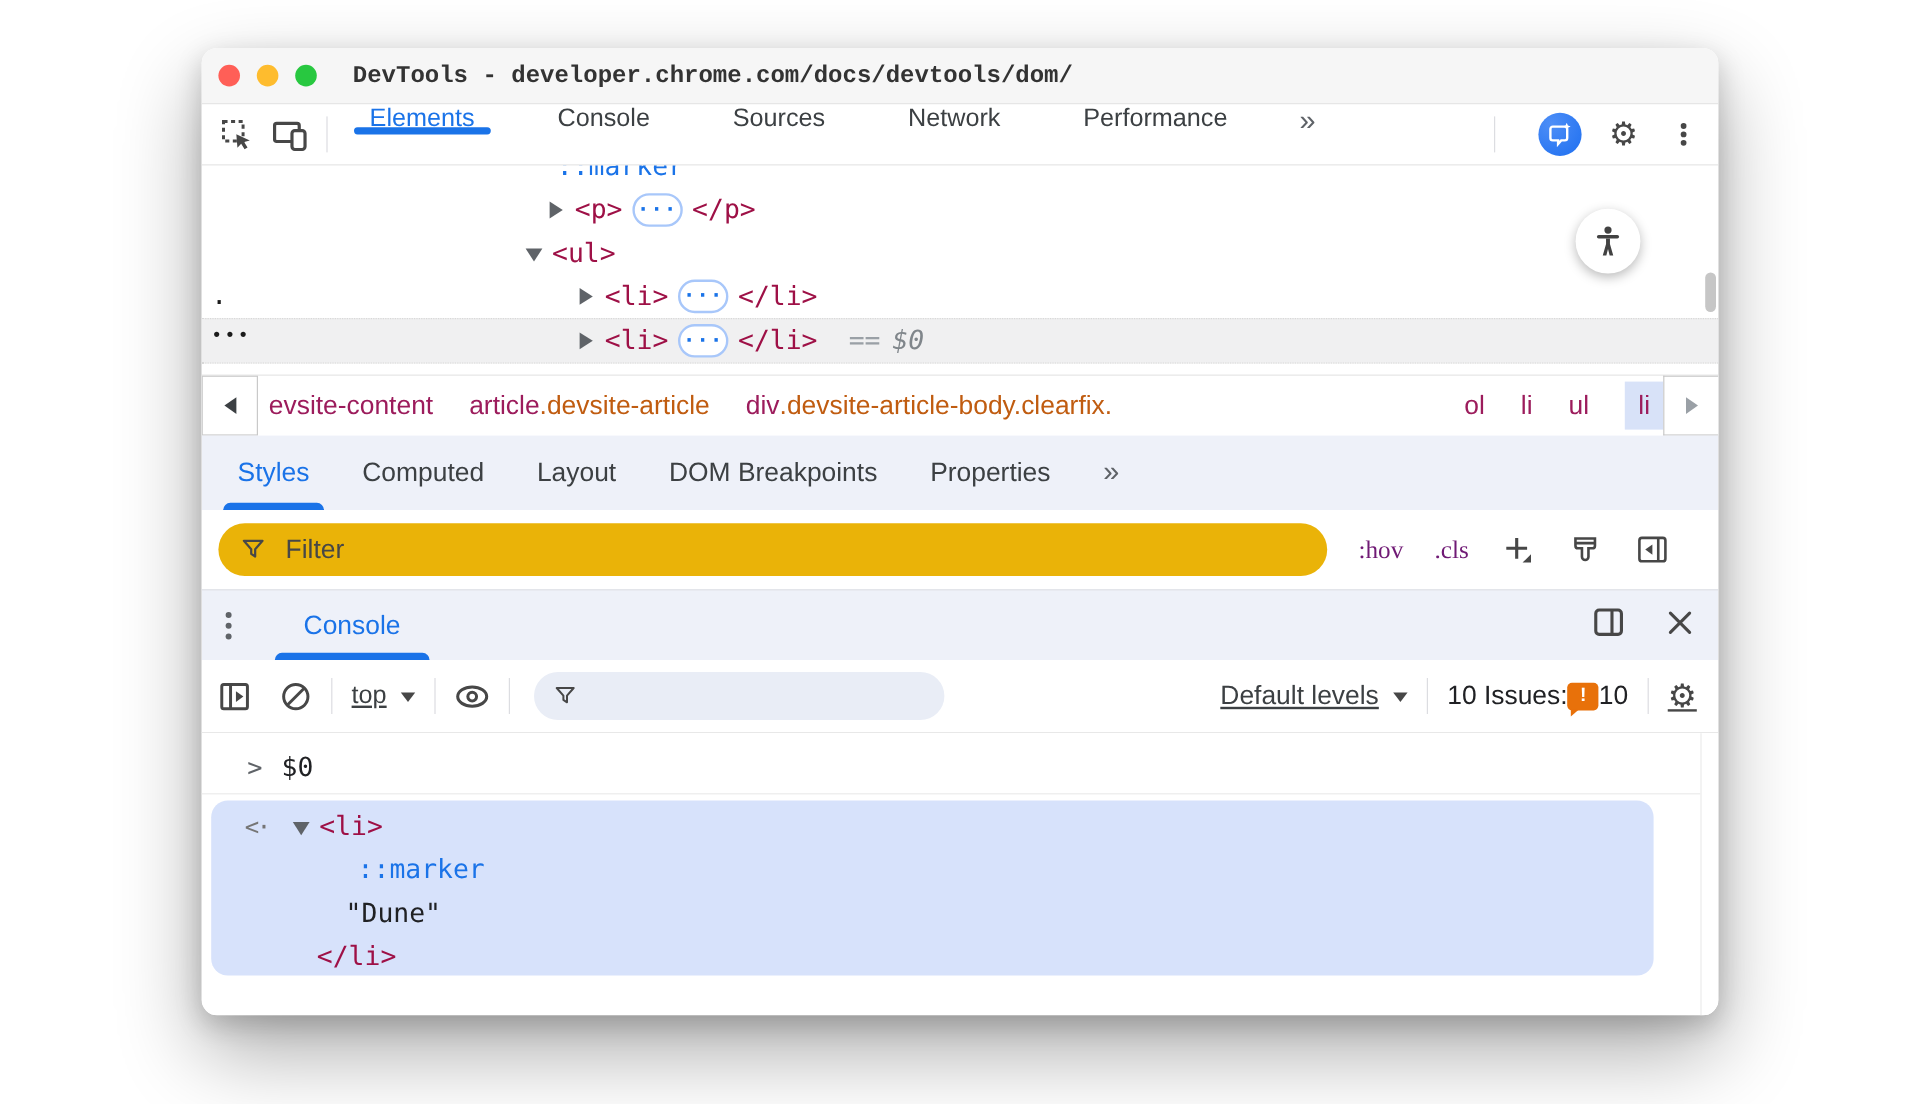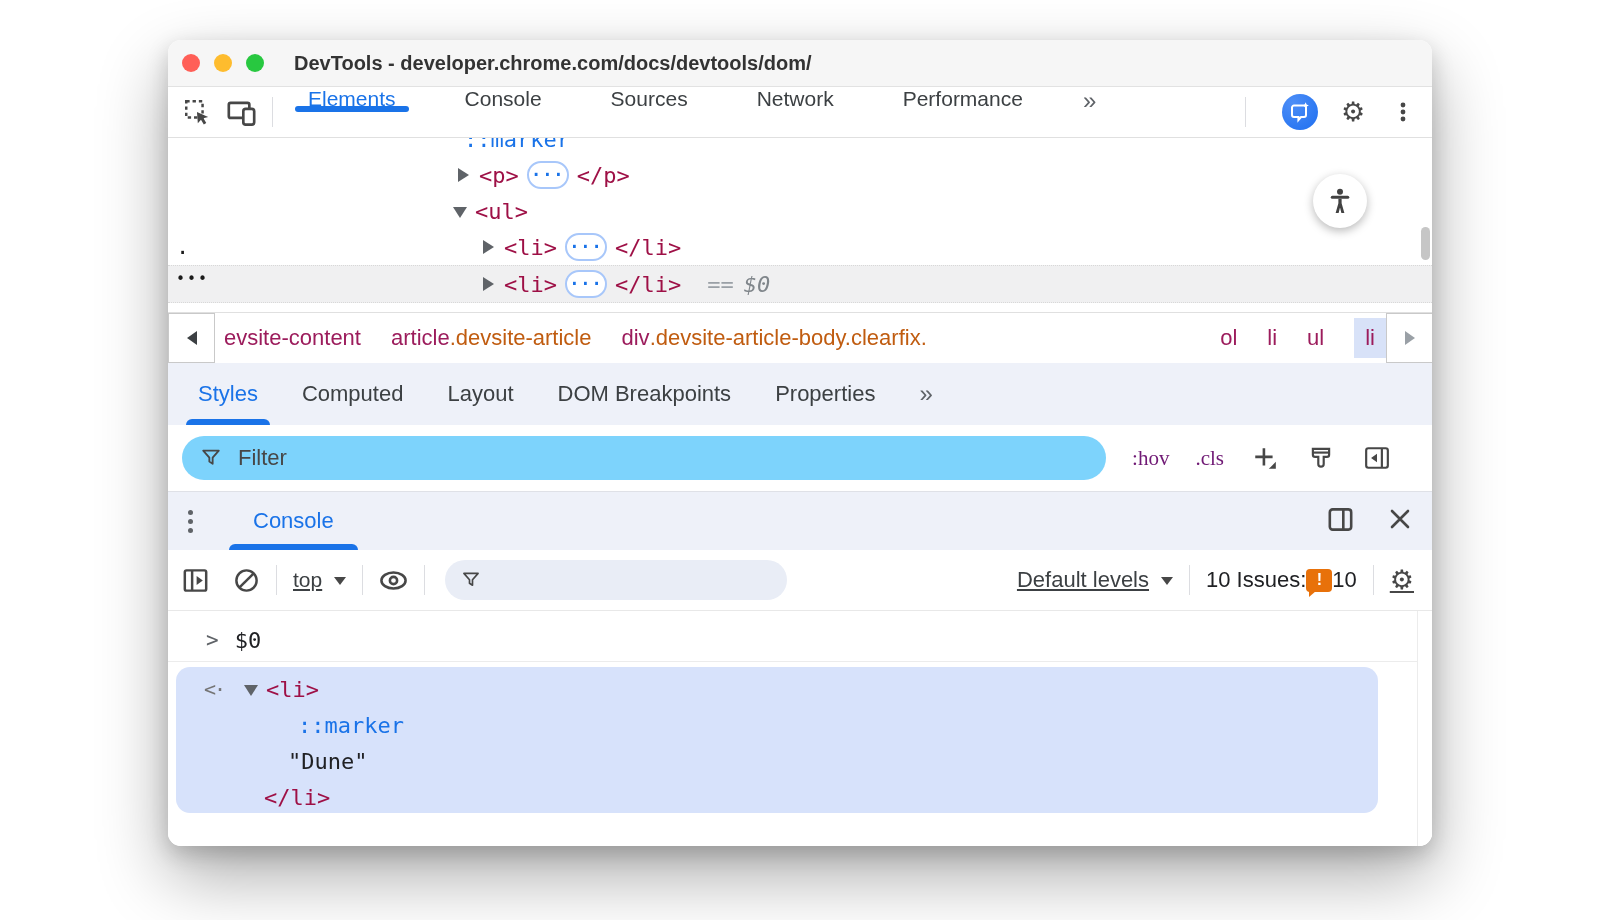--- a/index.html
+++ b/index.html
@@ -14,21 +14,21 @@
     display:flex;flex-direction:column;
   }
   
   .titlebar{flex:0 0 46px;background:#f6f6f6;border-bottom:1px solid #e2e2e2;
     display:flex;align-items:center;padding:0 14px;}
   .lights{display:flex;gap:14px;margin-right:30px;}
   .light{width:18px;height:18px;border-radius:50%;}
   .light.red{background:#ff5f57;}
   .light.yellow{background:#febc2e;}
   .light.green{background:#28c840;}
-  .wintitle{font-weight:bold;font-size:20px;color:#333;}
+  .wintitle{font-weight:bold;font-size:20px;color:#333;font-family:Liberation Mono, monospace;}
   
   .devbar{flex:0 0 50px;border-bottom:1px solid #e0e0e0;display:flex;align-items:center;
     padding:0 14px;position:relative;background:#fff;}
   .tbicon{width:30px;height:30px;display:flex;align-items:center;justify-content:center;color:#474747;}
   .vdiv{width:1px;height:30px;background:#dcdde1;margin:0 16px;}
   .dtabs{display:flex;height:100%;align-items:flex-start;gap:31px;}
   .dtab{display:flex;align-items:center;padding:0 19px;font-size:21px;color:#3c4043;position:relative;cursor:default;}
   .dtab.active{color:#1a73e8;}
   .dtab.active::after{content:"";position:absolute;left:6px;right:6px;bottom:-1px;height:6px;
     background:#1a73e8;border-radius:6px;}
@@ -71,21 +71,21 @@
   .tri-l-s{width:0;height:0;border-right:10px solid #3c4043;border-top:7px solid transparent;border-bottom:7px solid transparent;}
   .tri-r-s{width:0;height:0;border-left:10px solid #9aa0a6;border-top:7px solid transparent;border-bottom:7px solid transparent;}
   
   .stabs{flex:0 0 62px;background:#eef1f9;display:flex;align-items:stretch;padding:0 8px;font-size:22px;color:#3c4043;}
   .stab{display:flex;align-items:center;padding:0 22px;position:relative;cursor:default;}
   .stab.active{color:#1a73e8;}
   .stab.active::after{content:"";position:absolute;left:10px;right:10px;bottom:0;height:6px;
     background:#1a73e8;border-radius:6px 6px 0 0;}
   
   .sfilter{flex:0 0 66px;background:#fff;display:flex;align-items:center;padding:0 40px 0 14px;gap:26px;}
-  .pill-input{flex:1;height:44px;background:#7dd3fc;border-radius:22px;display:flex;align-items:center;
+  .pill-input{flex:1;height:44px;background:#eab308;border-radius:22px;display:flex;align-items:center;
     padding:0 18px;gap:16px;color:#474747;font-size:22px;}
   .mono-btn{font-family:Liberation Serif, serif;font-size:21px;color:#701a75;}
   .sficon{width:30px;height:30px;display:flex;align-items:center;justify-content:center;color:#474747;}
   
   .cheader{flex:0 0 58px;background:#eef1f9;border-top:1px solid #dfe1e7;display:flex;align-items:center;padding:0 20px;}
   .kebab{display:flex;flex-direction:column;gap:4px;margin-right:36px;}
   .kebab span{width:5px;height:5px;border-radius:50%;background:#5f6368;}
   .ctab{color:#1a73e8;font-size:22px;position:relative;height:100%;display:flex;align-items:center;padding:0 24px;}
   .ctab::after{content:"";position:absolute;left:0;right:0;bottom:0;height:6px;background:#1a73e8;border-radius:6px 6px 0 0;}
   .cheader-right{margin-left:auto;display:flex;align-items:center;gap:34px;color:#474747;}
@@ -180,21 +180,21 @@
       <span>::marker</span>
     </div>
 
     <div class="trow" style="top:19px;left:290px;">
       <span class="tri-r"></span>
       <span class="tag">&lt;p&gt;</span>
       <span class="pill">···</span>
       <span class="tag">&lt;/p&gt;</span>
     </div>
 
-    <div class="trow" style="top:55px;left:285px;">
+    <div class="trow" style="top:55px;left:270px;">
       <span class="tri-d"></span>
       <span class="tag">&lt;ul&gt;</span>
     </div>
 
     <div class="trow" style="top:91px;left:315px;">
       <span class="tri-r"></span>
       <span class="tag">&lt;li&gt;</span>
       <span class="pill">···</span>
       <span class="tag">&lt;/li&gt;</span>
     </div>

